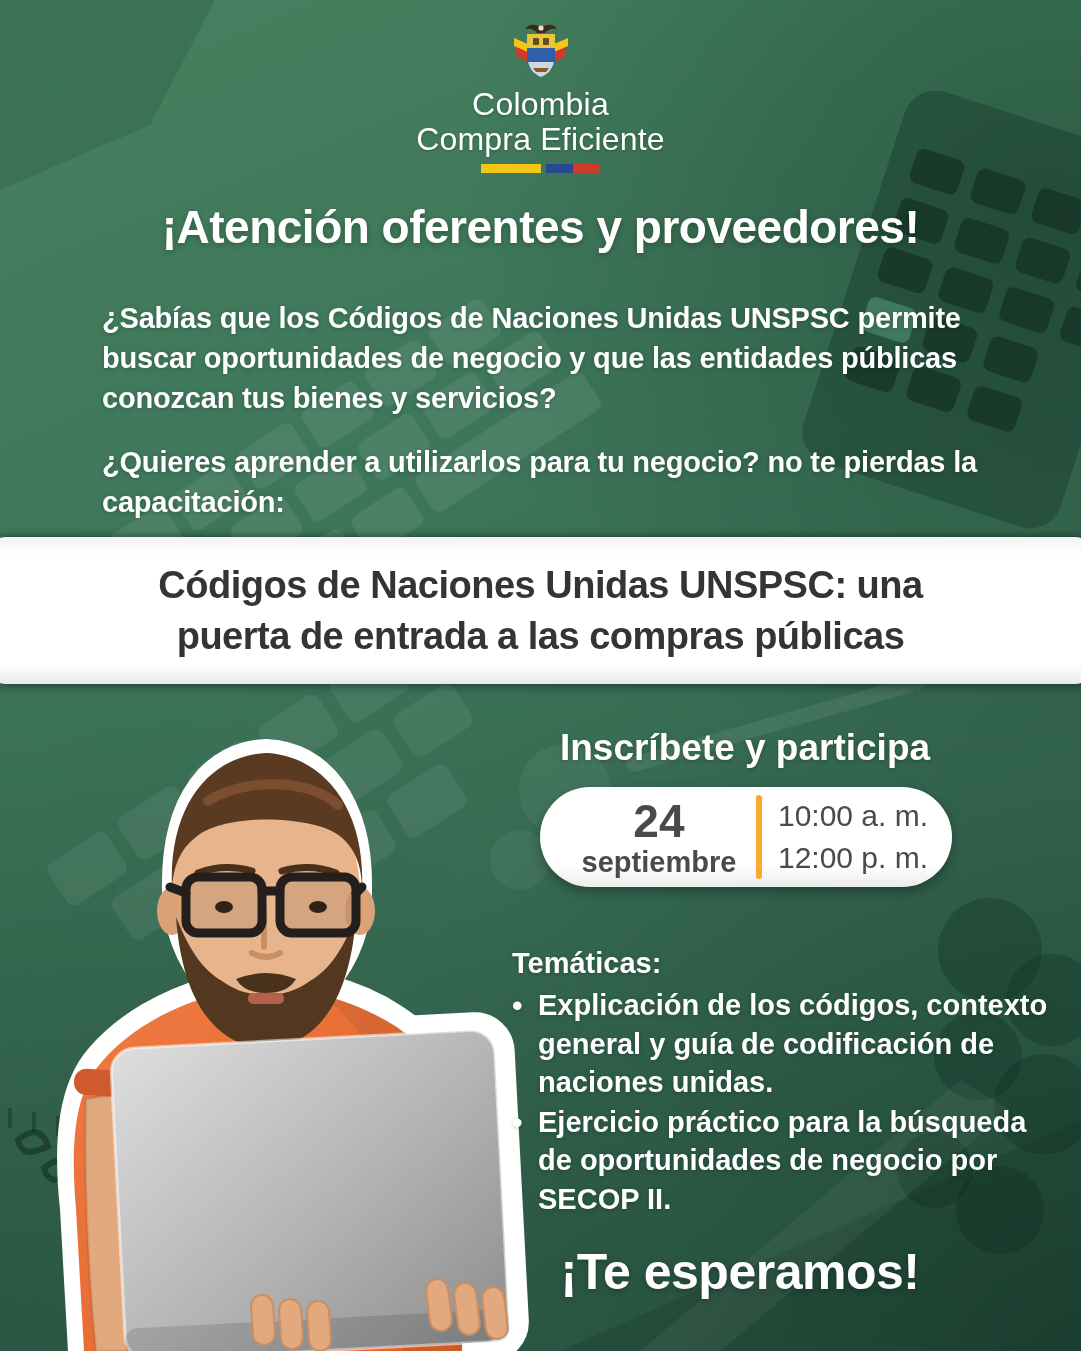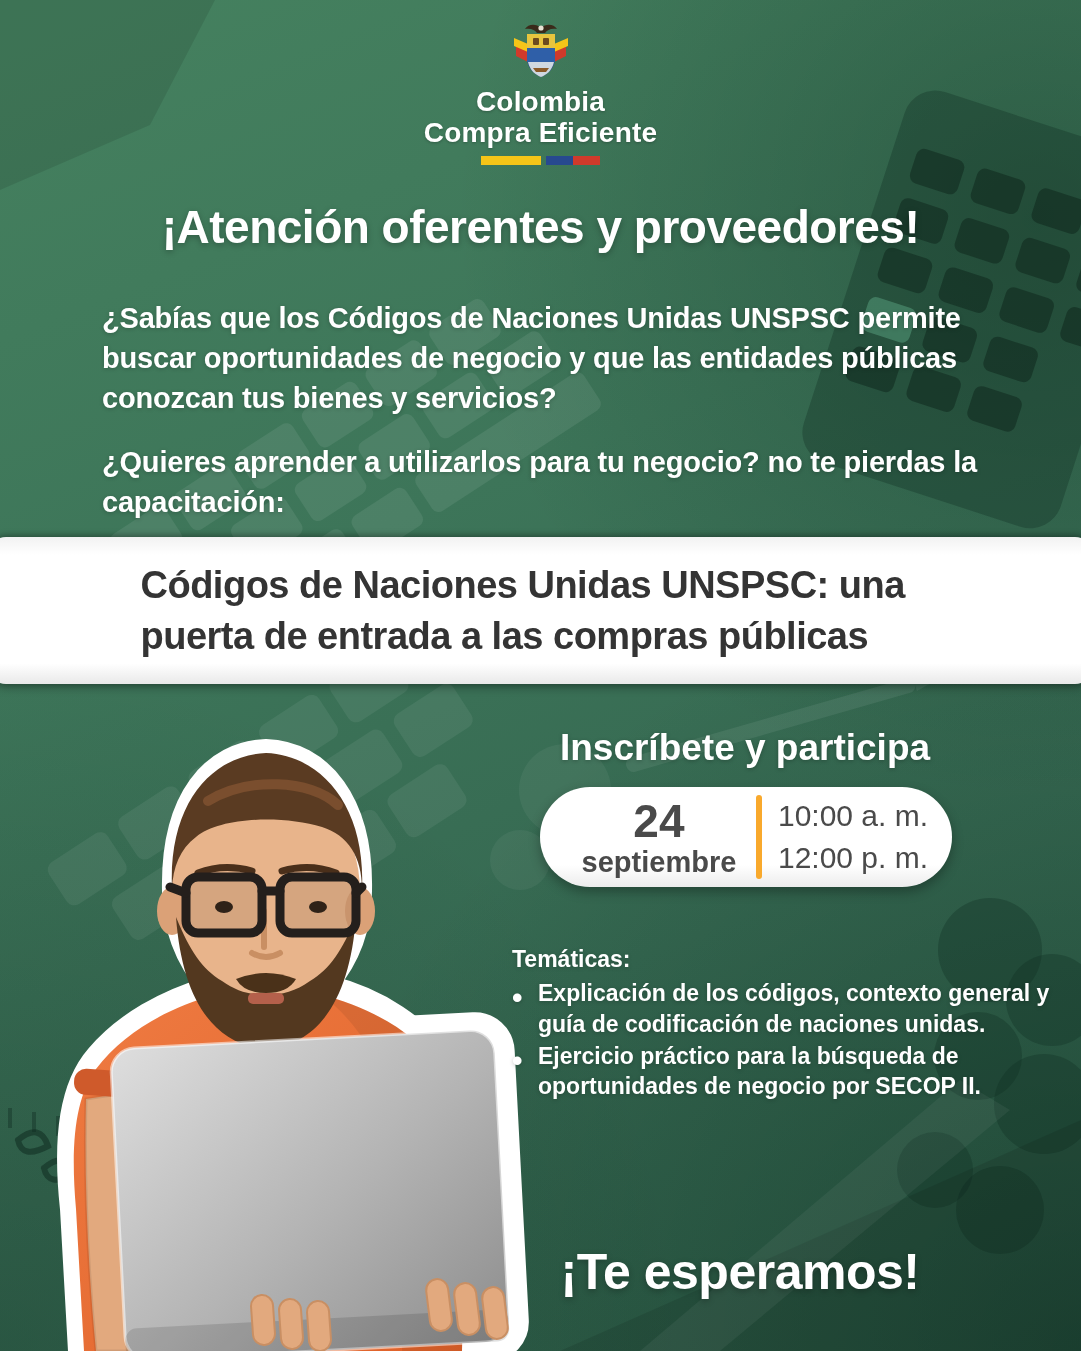--- a/index.html
+++ b/index.html
@@ -13,21 +13,21 @@
       radial-gradient(circle at 96% 16%, rgba(0,25,15,0.28), rgba(0,0,0,0) 38%),
       radial-gradient(circle at 100% 100%, rgba(0,20,12,0.30), rgba(0,0,0,0) 45%),
       radial-gradient(circle at 0% 100%, rgba(0,18,10,0.18), rgba(0,0,0,0) 40%),
       linear-gradient(158deg,#45815f 0%, #3d7559 38%, #356851 68%, #2b5b46 100%);
     color:#fff;
   }
   .decor{position:absolute;inset:0;z-index:1;}
   
   .logo{position:absolute;top:22px;left:0;width:100%;text-align:center;z-index:3;}
   .crest{display:block;margin:0 auto 4px auto;}
-  .brand{font-weight:bold;font-size:28px;line-height:1.0;letter-spacing:0.2px;
+  .brand{font-weight:normal;font-size:32px;line-height:1.0;letter-spacing:0.2px;
          text-shadow:0 1px 3px rgba(0,0,0,0.25);}
   .brand div{margin:3px 0;}
   .flagbar{display:flex;justify-content:center;align-items:center;margin-top:9px;height:9px;}
   .flagbar .y{width:60px;height:9px;background:#F5C518;margin-right:5px;}
   .flagbar .b{width:27px;height:9px;background:#27498F;}
   .flagbar .r{width:27px;height:9px;background:#D03A2B;}
   
   .headline{position:absolute;top:200px;left:0;width:100%;text-align:center;z-index:3;
     font-size:46px;font-weight:bold;letter-spacing:-0.5px;
     text-shadow:0 2px 6px rgba(0,0,0,0.28);}
@@ -35,36 +35,36 @@
     font-size:29px;font-weight:600;line-height:1.38;letter-spacing:-0.2px;
     text-shadow:0 1px 4px rgba(0,0,0,0.22);}
   .para1{top:298px;}
   .para2{top:442px;}
   
   .banner{position:absolute;top:537px;left:-10px;width:1101px;height:147px;z-index:3;
     background:linear-gradient(180deg,#f2f2f2 0%,#ffffff 12%,#ffffff 86%,#e9e9e9 100%);
     border-radius:16px;
     box-shadow:0 3px 10px rgba(0,0,0,0.35), 0 -2px 6px rgba(0,0,0,0.25);
     display:flex;align-items:center;justify-content:center;}
-  .banner-title{max-width:800px;color:#343434;
+  .banner-title{max-width:800px;text-align:center;color:#343434;
     font-size:38px;font-weight:bold;line-height:1.32;letter-spacing:-0.5px;}
   
   .cta{position:absolute;top:727px;left:500px;width:490px;text-align:center;z-index:3;
     font-size:37px;font-weight:bold;text-shadow:0 1px 4px rgba(0,0,0,0.25);}
   .pill{position:absolute;top:787px;left:540px;width:412px;height:100px;z-index:3;
     background:linear-gradient(180deg,#ffffff 0%,#ffffff 78%,#ececec 100%);
     border-radius:58px;box-shadow:0 5px 12px rgba(0,0,0,0.30);
     display:flex;align-items:center;justify-content:center;color:#4a4a4a;}
   .pill .date{width:190px;text-align:center;line-height:1;}
   .pill .day{font-size:46px;font-weight:bold;}
   .pill .month{font-size:29px;font-weight:bold;margin-top:4px;text-align:center;}
   .pill .divider{width:6px;height:84px;border-radius:3px;background:#F9A92C;margin:0 16px 0 2px;}
   .pill .times{text-align:left;font-size:30px;font-weight:normal;line-height:1.4;}
   .topics{position:absolute;top:944px;left:512px;width:552px;z-index:3;
-    font-size:23px;font-weight:600;line-height:1.32;text-shadow:0 1px 4px rgba(0,0,0,0.22);}
+    font-size:29px;font-weight:600;line-height:1.32;text-shadow:0 1px 4px rgba(0,0,0,0.22);}
   .topics-title{font-weight:bold;margin-bottom:4px;}
   .topics ul{list-style:none;margin:0;padding:0;}
   .topics li{position:relative;padding-left:26px;margin-top:2px;}
   .topics li::before{content:"•";position:absolute;left:0;top:0;font-size:30px;font-weight:bold;}
   .closing{position:absolute;top:1243px;left:500px;width:480px;text-align:center;z-index:3;
     font-size:50px;font-weight:bold;letter-spacing:-0.5px;
     text-shadow:0 2px 6px rgba(0,0,0,0.28);}
   
   .person{position:absolute;left:0;top:739px;z-index:2;}
 </style>

